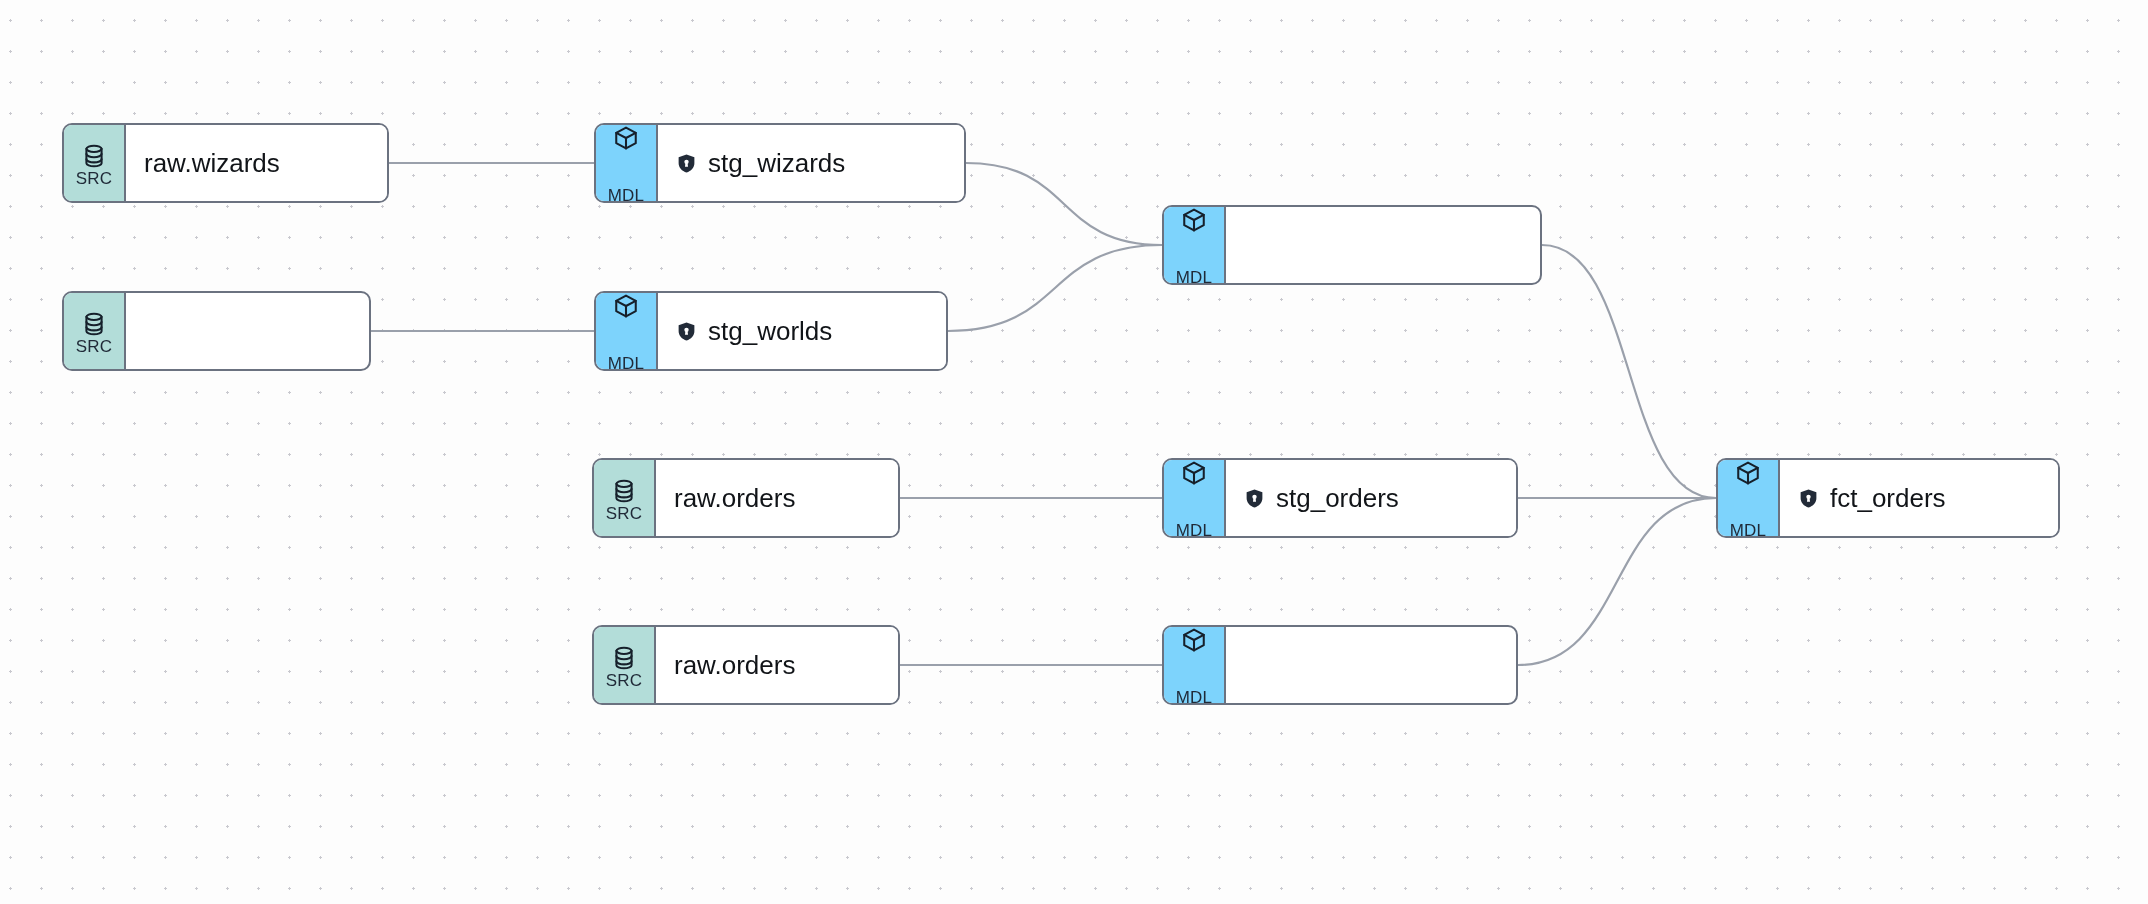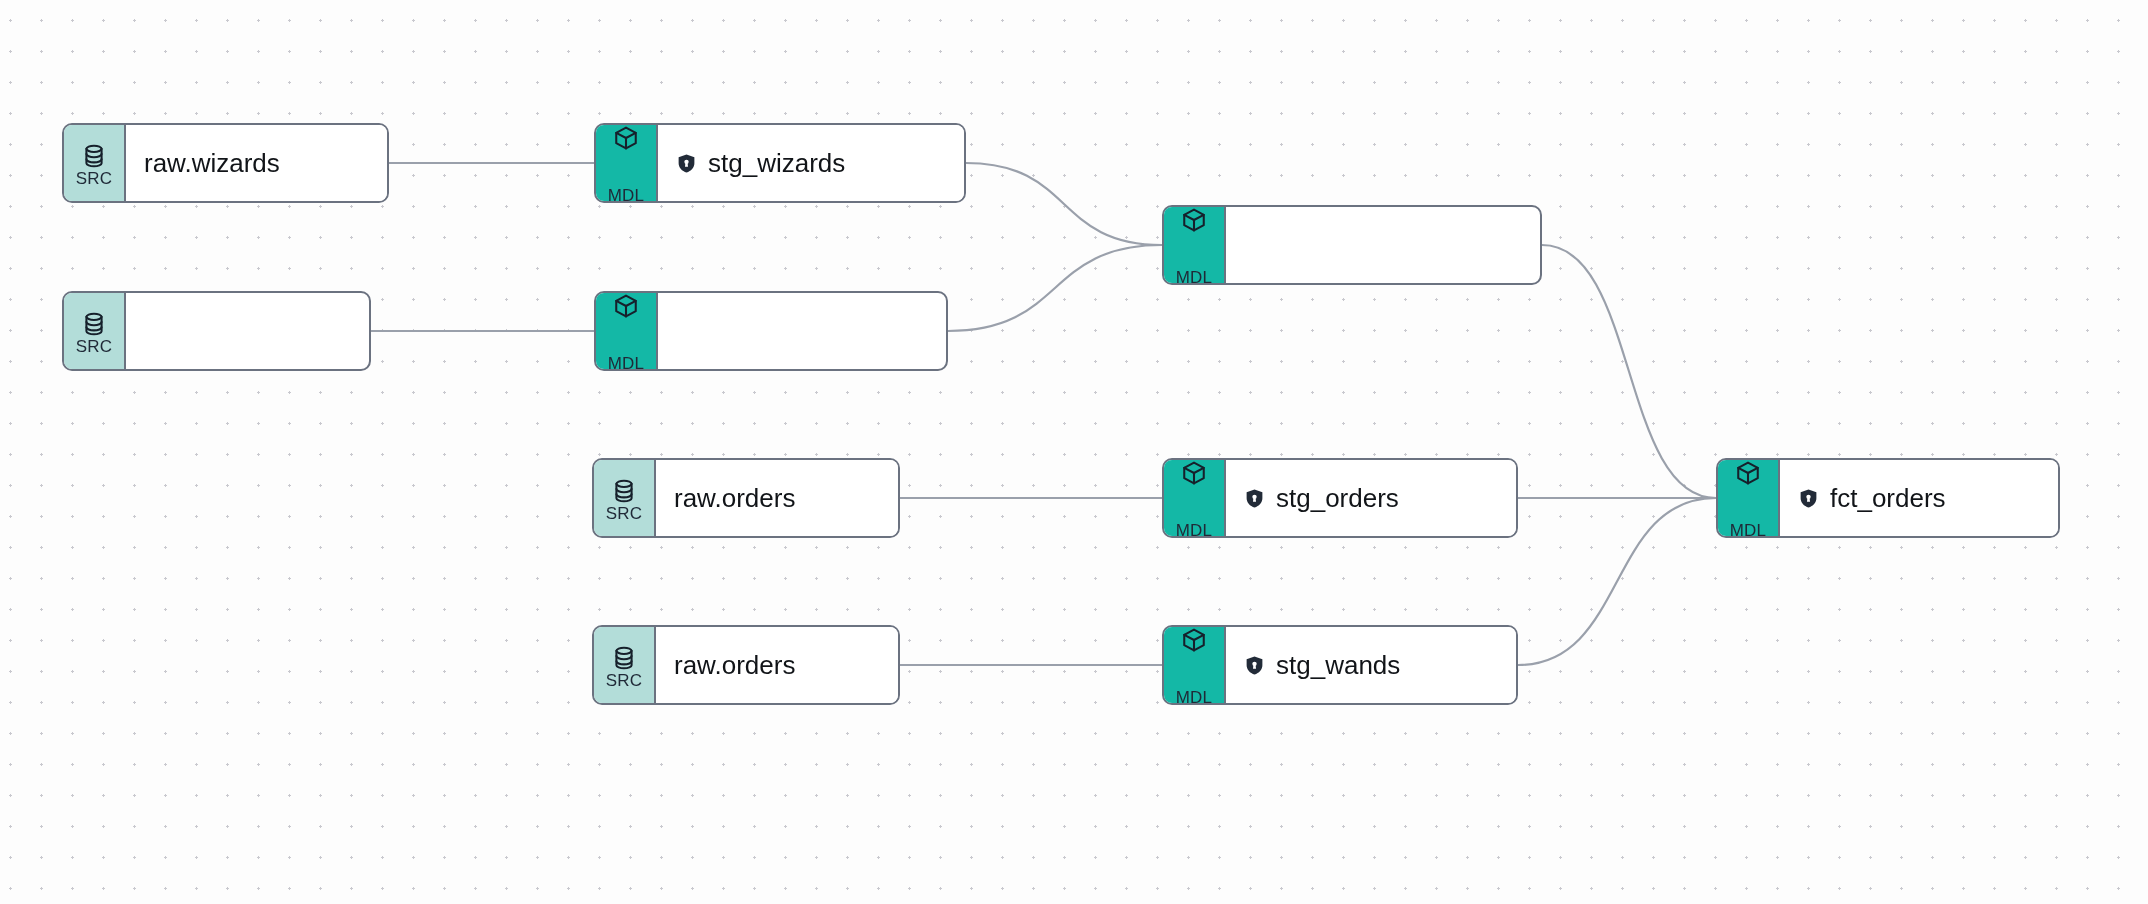--- a/index.html
+++ b/index.html
@@ -50,21 +50,21 @@
     display: flex;
     flex-direction: column;
     align-items: center;
     justify-content: center;
     gap: 1px;
     border-right: 2px solid #6b7280;
     box-sizing: border-box;
     padding-top: 3px;
   }
   .node.src .node-badge { background: #b3ddd9; }
-  .node.mdl .node-badge { background: #14b8a6; gap: 36px; }
+  .node.mdl .node-badge { background: #7dd3fc; gap: 36px; }
   .badge-icon {
     width: 26px;
     height: 26px;
     display: block;
     line-height: 0;
   }
   .badge-text {
     font-size: 17px;
     font-weight: 400;
     color: #1f2937;
@@ -200,20 +200,30 @@
         <div class="node-badge">
   <span class="badge-icon">
     <svg viewBox="0 0 24 24" width="26" height="26" fill="none" stroke="#16202b" stroke-width="1.9" stroke-linecap="round" stroke-linejoin="round">
       <path d="M12 2.4 21 7.2v9.6L12 21.6 3 16.8V7.2z"></path>
       <path d="M3 7.2 12 12l9-4.8"></path>
       <path d="M12 12v9.6"></path>
     </svg>
   </span>
 <span class="badge-text">MDL</span>
         </div>
+        <div class="node-body">
+  <span class="lock-badge">
+    <svg viewBox="0 0 24 24" width="21" height="21">
+      <path d="M12 1.6 21 4.9v6.6c0 5.4-3.8 9.3-9 10.9-5.2-1.6-9-5.5-9-10.9V4.9z" fill="#222b38"></path>
+      <circle cx="12" cy="10.1" r="2.5" fill="#ffffff"></circle>
+      <path d="M10.85 10.6h2.3l.62 5.1h-3.54z" fill="#ffffff"></path>
+    </svg>
+  </span>
+<span class="node-label">stg_worlds</span>
+        </div>
       </div>
       <div class="node mdl" style="left: 1162px; top: 458px; width: 356px;">
         <div class="node-badge">
   <span class="badge-icon">
     <svg viewBox="0 0 24 24" width="26" height="26" fill="none" stroke="#16202b" stroke-width="1.9" stroke-linecap="round" stroke-linejoin="round">
       <path d="M12 2.4 21 7.2v9.6L12 21.6 3 16.8V7.2z"></path>
       <path d="M3 7.2 12 12l9-4.8"></path>
       <path d="M12 12v9.6"></path>
     </svg>
   </span>
@@ -234,30 +244,20 @@
         <div class="node-badge">
   <span class="badge-icon">
     <svg viewBox="0 0 24 24" width="26" height="26" fill="none" stroke="#16202b" stroke-width="1.9" stroke-linecap="round" stroke-linejoin="round">
       <path d="M12 2.4 21 7.2v9.6L12 21.6 3 16.8V7.2z"></path>
       <path d="M3 7.2 12 12l9-4.8"></path>
       <path d="M12 12v9.6"></path>
     </svg>
   </span>
 <span class="badge-text">MDL</span>
         </div>
-        <div class="node-body">
-  <span class="lock-badge">
-    <svg viewBox="0 0 24 24" width="21" height="21">
-      <path d="M12 1.6 21 4.9v6.6c0 5.4-3.8 9.3-9 10.9-5.2-1.6-9-5.5-9-10.9V4.9z" fill="#222b38"></path>
-      <circle cx="12" cy="10.1" r="2.5" fill="#ffffff"></circle>
-      <path d="M10.85 10.6h2.3l.62 5.1h-3.54z" fill="#ffffff"></path>
-    </svg>
-  </span>
-<span class="node-label">stg_wands</span>
-        </div>
       </div>
       <div class="node mdl" style="left: 1162px; top: 205px; width: 380px;">
         <div class="node-badge">
   <span class="badge-icon">
     <svg viewBox="0 0 24 24" width="26" height="26" fill="none" stroke="#16202b" stroke-width="1.9" stroke-linecap="round" stroke-linejoin="round">
       <path d="M12 2.4 21 7.2v9.6L12 21.6 3 16.8V7.2z"></path>
       <path d="M3 7.2 12 12l9-4.8"></path>
       <path d="M12 12v9.6"></path>
     </svg>
   </span>

